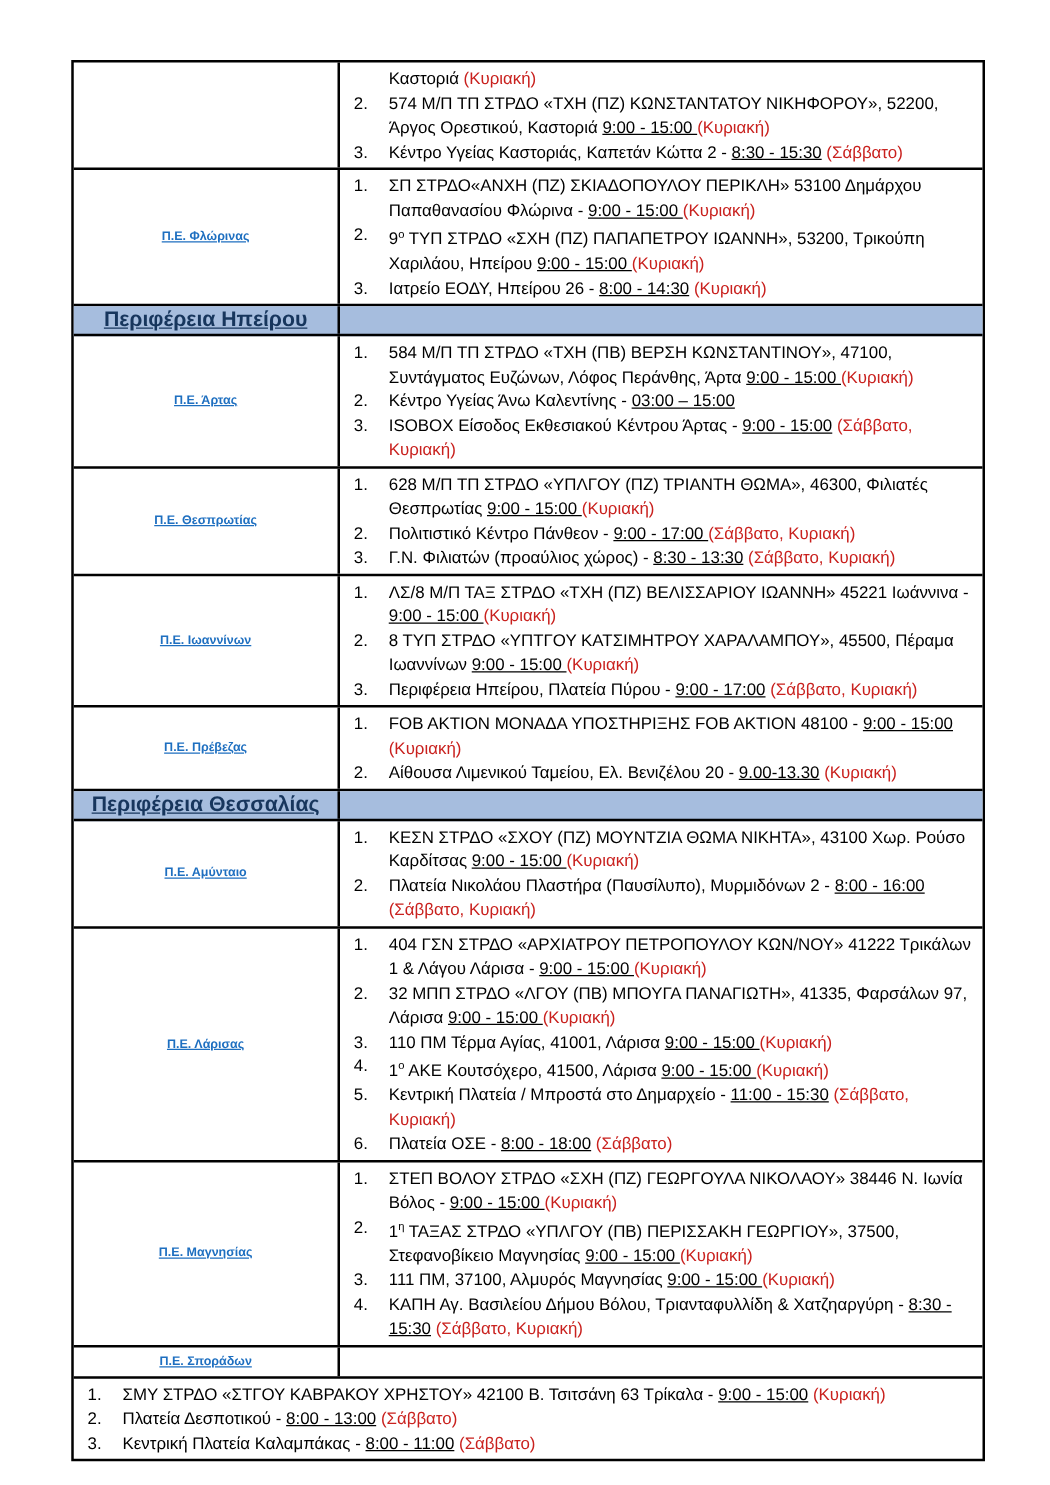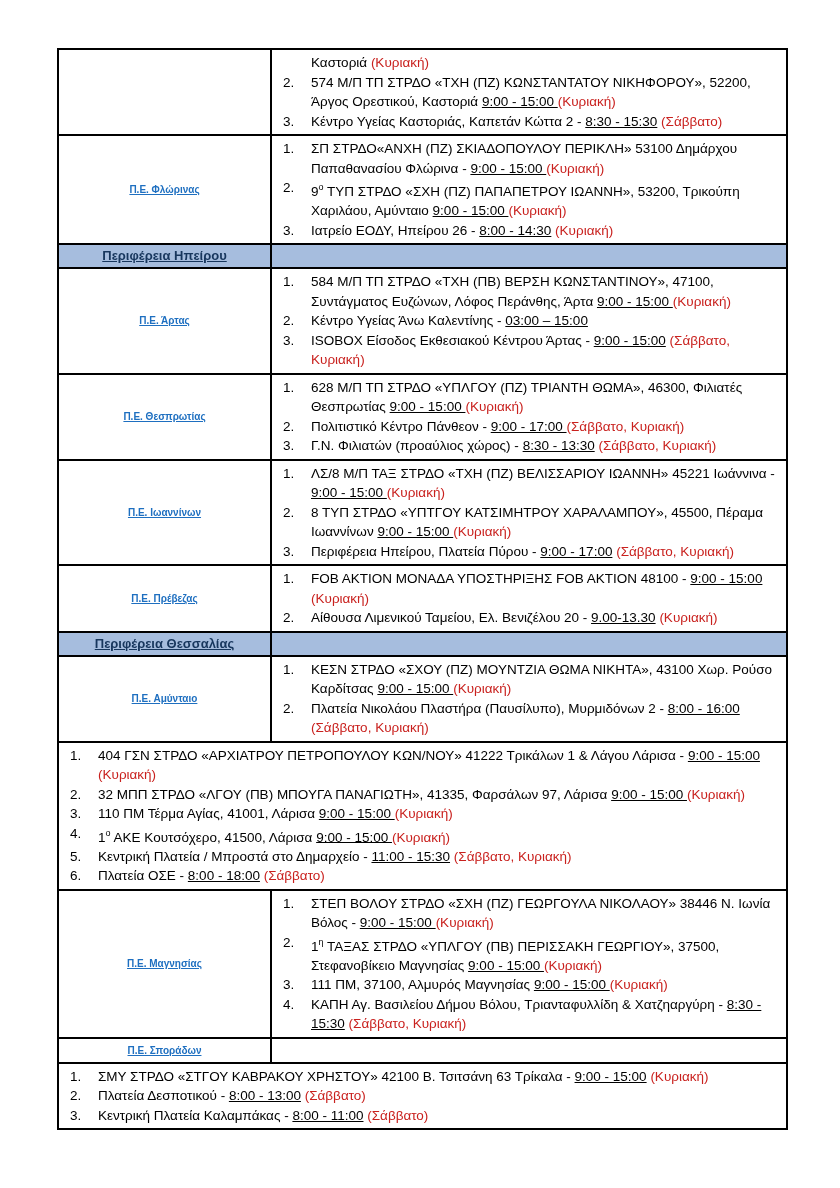--- a/index.html
+++ b/index.html
@@ -46,21 +46,21 @@
     font-size:10px;
     text-decoration:underline;
     line-height:19px;
     cursor:pointer;
   }
   .section-row{background:#A6BDDE;}
   .section-row .cell-left{border-right:2px solid #000000;}
   .section-label{
     color:#17365D;
     font-weight:bold;
-    font-size:13px;
+    font-size:17px;
     text-decoration:underline;
     line-height:18px;
     cursor:pointer;
   }
   .section-row .cell-right{min-height:18px;}
   .item{
     display:flex;
     font-size:13.5px;
     line-height:19.5px;
   }
@@ -103,21 +103,21 @@
         <div class="cell-left">
           <span class="region-link">Π.Ε. Φλώρινας</span>
         </div>
         <div class="cell-right">
           <div class="item">
             <span class="item-num">1.</span>
             <span class="item-text"><span class="seg ">ΣΠ ΣΤΡΔΟ«ΑΝΧΗ (ΠΖ) ΣΚΙΑΔΟΠΟΥΛΟΥ ΠΕΡΙΚΛΗ» 53100 Δημάρχου Παπαθανασίου Φλώρινα - </span><span class="seg time">9:00 - 15:00 </span><span class="seg day">(Κυριακή)</span></span>
           </div>
           <div class="item">
             <span class="item-num">2.</span>
-            <span class="item-text"><span class="seg ">9</span><span class="seg sup">ο</span><span class="seg "> ΤΥΠ ΣΤΡΔΟ «ΣΧΗ (ΠΖ) ΠΑΠΑΠΕΤΡΟΥ ΙΩΑΝΝΗ», 53200, Τρικούπη Χαριλάου, Αμύνταιο </span><span class="seg time">9:00 - 15:00 </span><span class="seg day">(Κυριακή)</span></span>
+            <span class="item-text"><span class="seg ">9</span><span class="seg sup">ο</span><span class="seg "> ΤΥΠ ΣΤΡΔΟ «ΣΧΗ (ΠΖ) ΠΑΠΑΠΕΤΡΟΥ ΙΩΑΝΝΗ», 53200, Τρικούπη Χαριλάου, Ηπείρου </span><span class="seg time">9:00 - 15:00 </span><span class="seg day">(Κυριακή)</span></span>
           </div>
           <div class="item">
             <span class="item-num">3.</span>
             <span class="item-text"><span class="seg ">Ιατρείο ΕΟΔΥ, Ηπείρου 26 - </span><span class="seg time">8:00 - 14:30</span><span class="seg "> </span><span class="seg day">(Κυριακή)</span></span>
           </div>
         </div>
       </div>
       <div class="row section-row">
         <div class="cell-left">
           <span class="section-label">Περιφέρεια Ηπείρου</span>
@@ -211,20 +211,23 @@
             <span class="item-num">1.</span>
             <span class="item-text"><span class="seg ">ΚΕΣΝ ΣΤΡΔΟ «ΣΧΟΥ (ΠΖ) ΜΟΥΝΤΖΙΑ ΘΩΜΑ ΝΙΚΗΤΑ», 43100 Χωρ. Ρούσο Καρδίτσας </span><span class="seg time">9:00 - 15:00 </span><span class="seg day">(Κυριακή)</span></span>
           </div>
           <div class="item">
             <span class="item-num">2.</span>
             <span class="item-text"><span class="seg ">Πλατεία Νικολάου Πλαστήρα (Παυσίλυπο), Μυρμιδόνων 2 - </span><span class="seg time">8:00 - 16:00</span><span class="seg "> </span><span class="seg day">(Σάββατο, Κυριακή)</span></span>
           </div>
         </div>
       </div>
       <div class="row">
+        <div class="cell-left">
+          <span class="region-link">Π.Ε. Λάρισας</span>
+        </div>
         <div class="cell-right">
           <div class="item">
             <span class="item-num">1.</span>
             <span class="item-text"><span class="seg ">404 ΓΣΝ ΣΤΡΔΟ «ΑΡΧΙΑΤΡΟΥ ΠΕΤΡΟΠΟΥΛΟΥ ΚΩΝ/ΝΟΥ» 41222 Τρικάλων 1 &amp; Λάγου Λάρισα - </span><span class="seg time">9:00 - 15:00 </span><span class="seg day">(Κυριακή)</span></span>
           </div>
           <div class="item">
             <span class="item-num">2.</span>
             <span class="item-text"><span class="seg ">32 ΜΠΠ ΣΤΡΔΟ «ΛΓΟΥ (ΠΒ) ΜΠΟΥΓΑ ΠΑΝΑΓΙΩΤΗ», 41335, Φαρσάλων 97, Λάρισα </span><span class="seg time">9:00 - 15:00 </span><span class="seg day">(Κυριακή)</span></span>
           </div>
           <div class="item">

